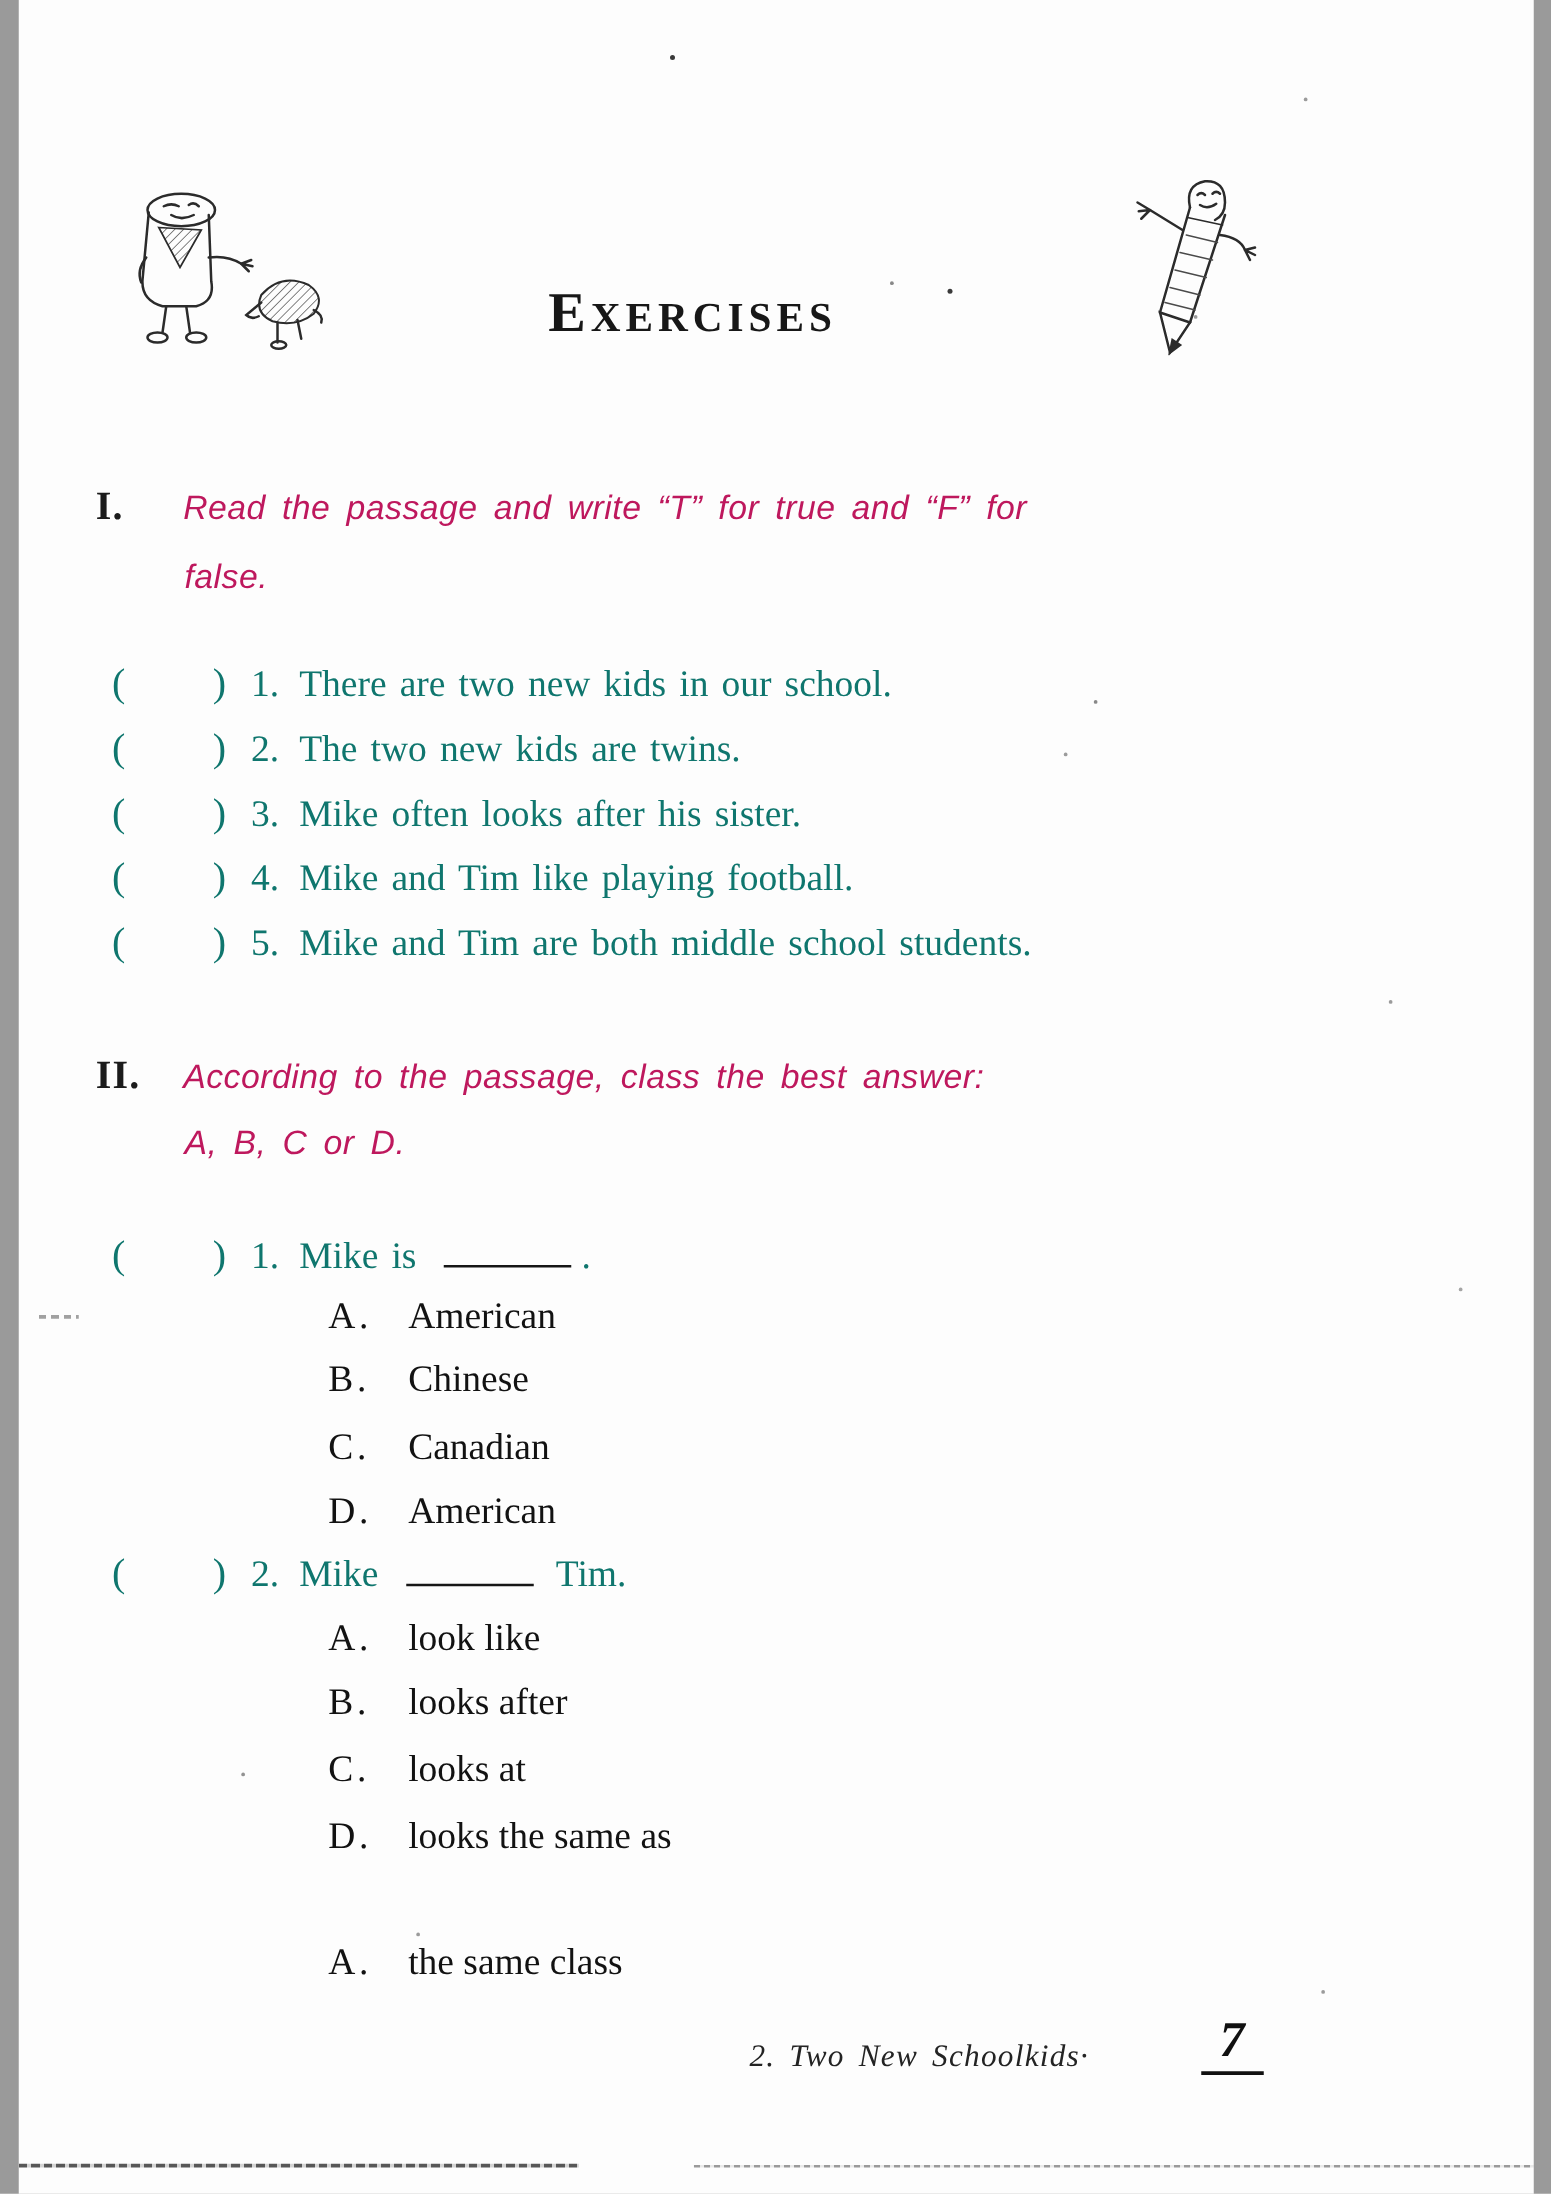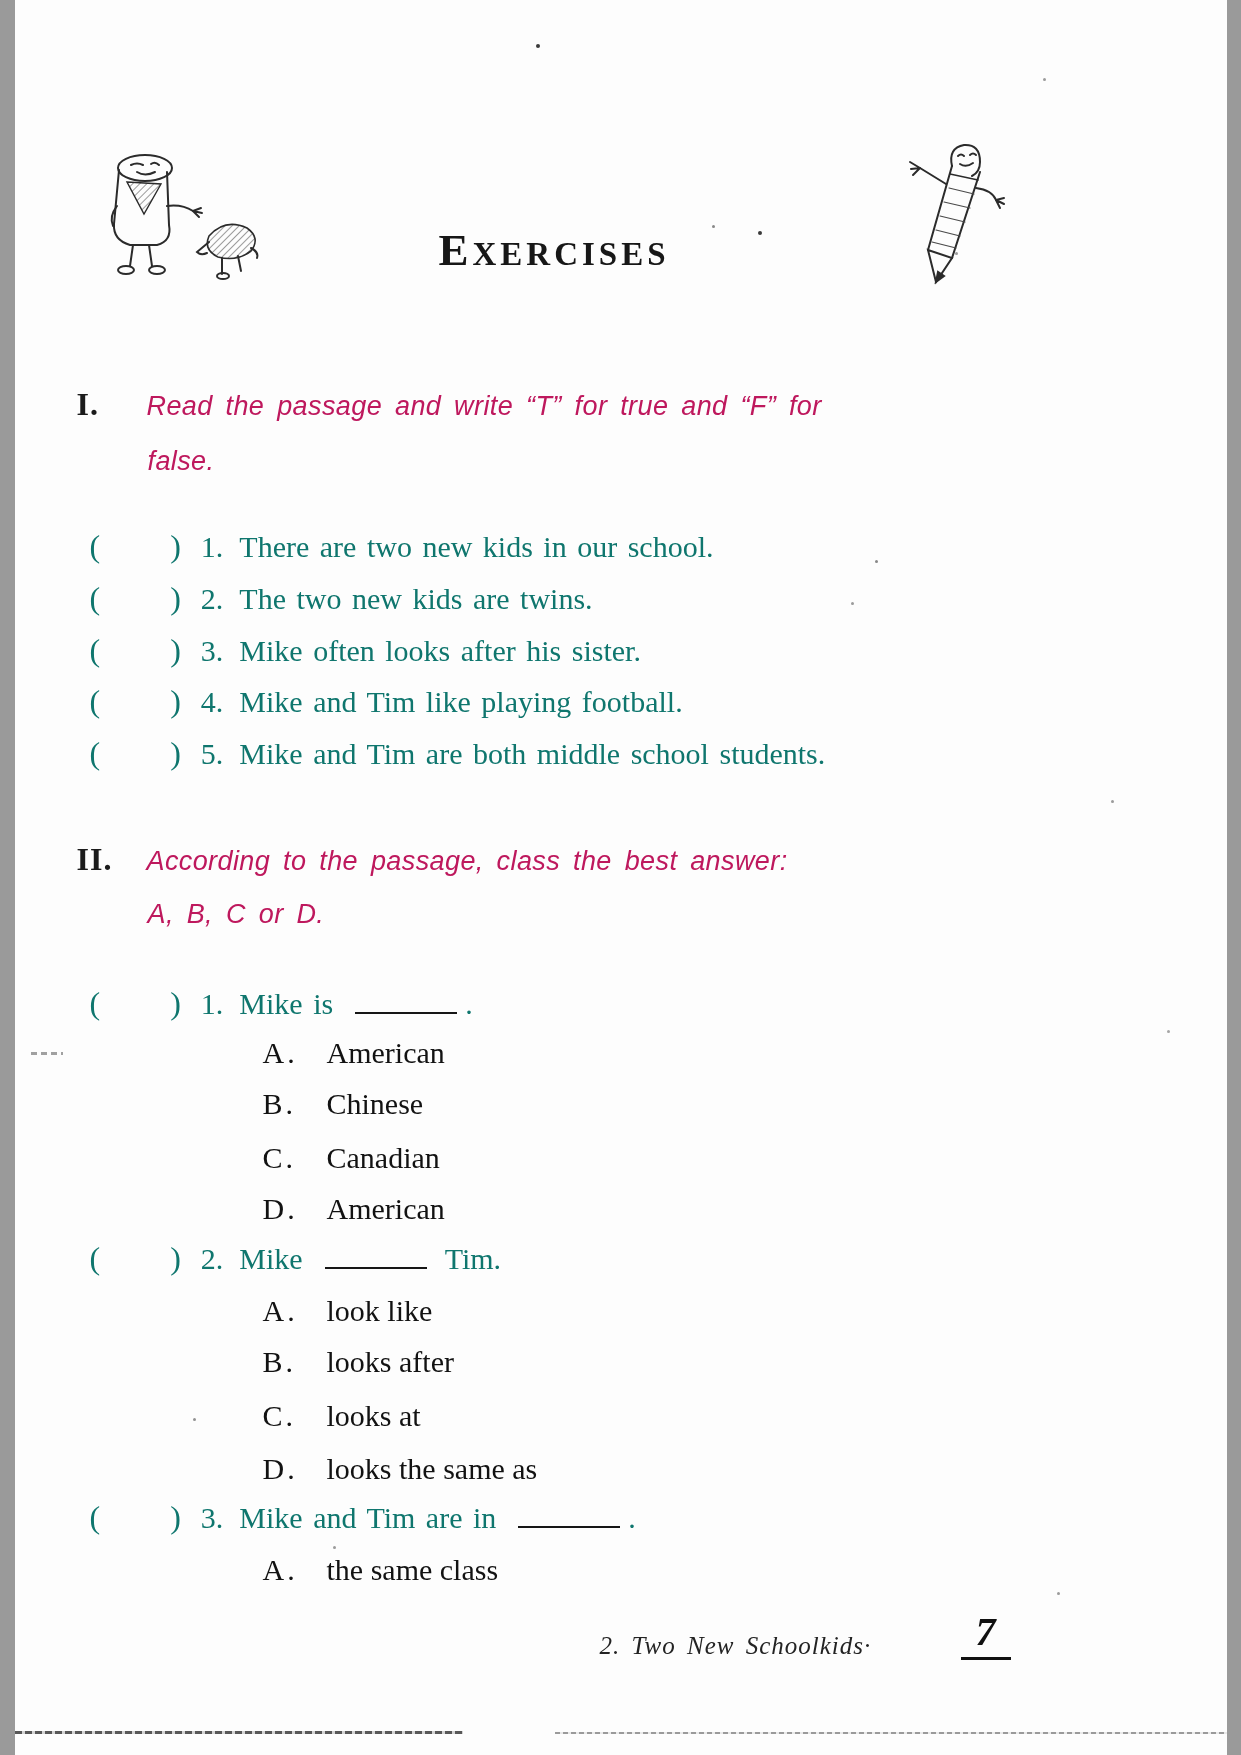--- a/index.html
+++ b/index.html
@@ -179,23 +179,20 @@
   <div class="abs opt-row" style="top:1342px;">
     <span class="opt-letter">B.</span><span>looks after</span>
   </div>
   <div class="abs opt-row" style="top:1396px;">
     <span class="opt-letter">C.</span><span>looks at</span>
   </div>
   <div class="abs opt-row" style="top:1449px;">
     <span class="opt-letter">D.</span><span>looks the same as</span>
   </div>
 
-  <div class="abs row" style="top:1497px;">
-    <span class="paren">(</span><span class="answer-gap"></span><span class="paren">)</span><span class="q-num">3.</span><span class="q-text">Mike and Tim are in</span><span class="blank"></span><span class="after-blank">.</span>
-  </div>
   <div class="abs opt-row" style="top:1550px;">
     <span class="opt-letter">A.</span><span>the same class</span>
   </div>
 
   <div class="abs footer-ref">2.  Two New Schoolkids·</div>
   <div class="abs page-number">7</div>
 
   <div class="speck" style="left:521px; top:44px; width:4px; height:4px;"></div>
   <div class="speck" style="left:743px; top:231px; width:4px; height:4px;"></div>
   <div class="speck" style="left:697px; top:225px; width:3px; height:3px; opacity:.6;"></div>

